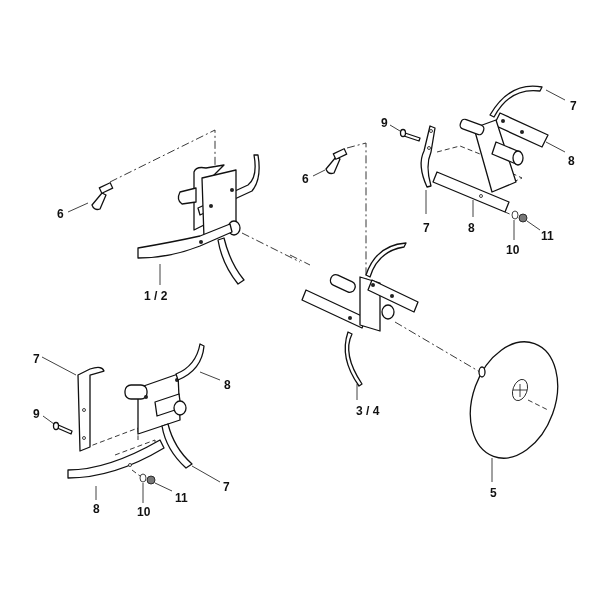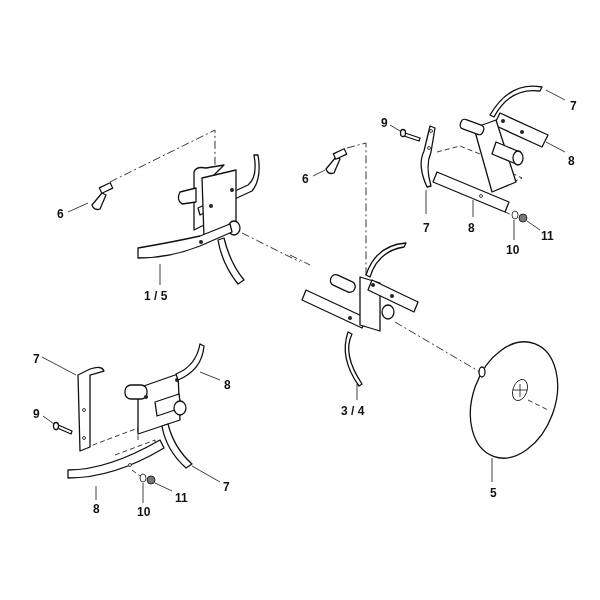--- a/index.html
+++ b/index.html
@@ -155,30 +155,30 @@
     <line class="thin" x1="96" y1="486" x2="96" y2="500"></line>
 
     <ellipse class="holeo" cx="143" cy="478" rx="3" ry="4"></ellipse>
     <line class="thin" x1="143" y1="483" x2="143" y2="503"></line>
     <circle cx="151" cy="480" r="4" fill="#777" stroke="#111" stroke-width="0.8"></circle>
     <line class="thin" x1="155" y1="483" x2="172" y2="491"></line>
   </g>
 </svg>
 
 <span class="label" style="left:57px;top:208px">6</span>
-<span class="label" style="left:144px;top:290px">1 / 5</span>
+<span class="label" style="left:144px;top:290px">1 / 2</span>
 <span class="label" style="left:302px;top:173px">6</span>
 <span class="label" style="left:381px;top:117px">9</span>
 <span class="label" style="left:570px;top:100px">7</span>
 <span class="label" style="left:568px;top:155px">8</span>
 <span class="label" style="left:423px;top:222px">7</span>
 <span class="label" style="left:468px;top:222px">8</span>
 <span class="label" style="left:506px;top:244px">10</span>
 <span class="label" style="left:541px;top:230px">11</span>
-<span class="label" style="left:341px;top:405px">3 / 4</span>
+<span class="label" style="left:356px;top:405px">3 / 4</span>
 <span class="label" style="left:490px;top:487px">5</span>
 <span class="label" style="left:33px;top:353px">7</span>
 <span class="label" style="left:224px;top:379px">8</span>
 <span class="label" style="left:33px;top:408px">9</span>
 <span class="label" style="left:223px;top:481px">7</span>
 <span class="label" style="left:175px;top:492px">11</span>
 <span class="label" style="left:93px;top:503px">8</span>
 <span class="label" style="left:137px;top:506px">10</span>
 </div>
 

